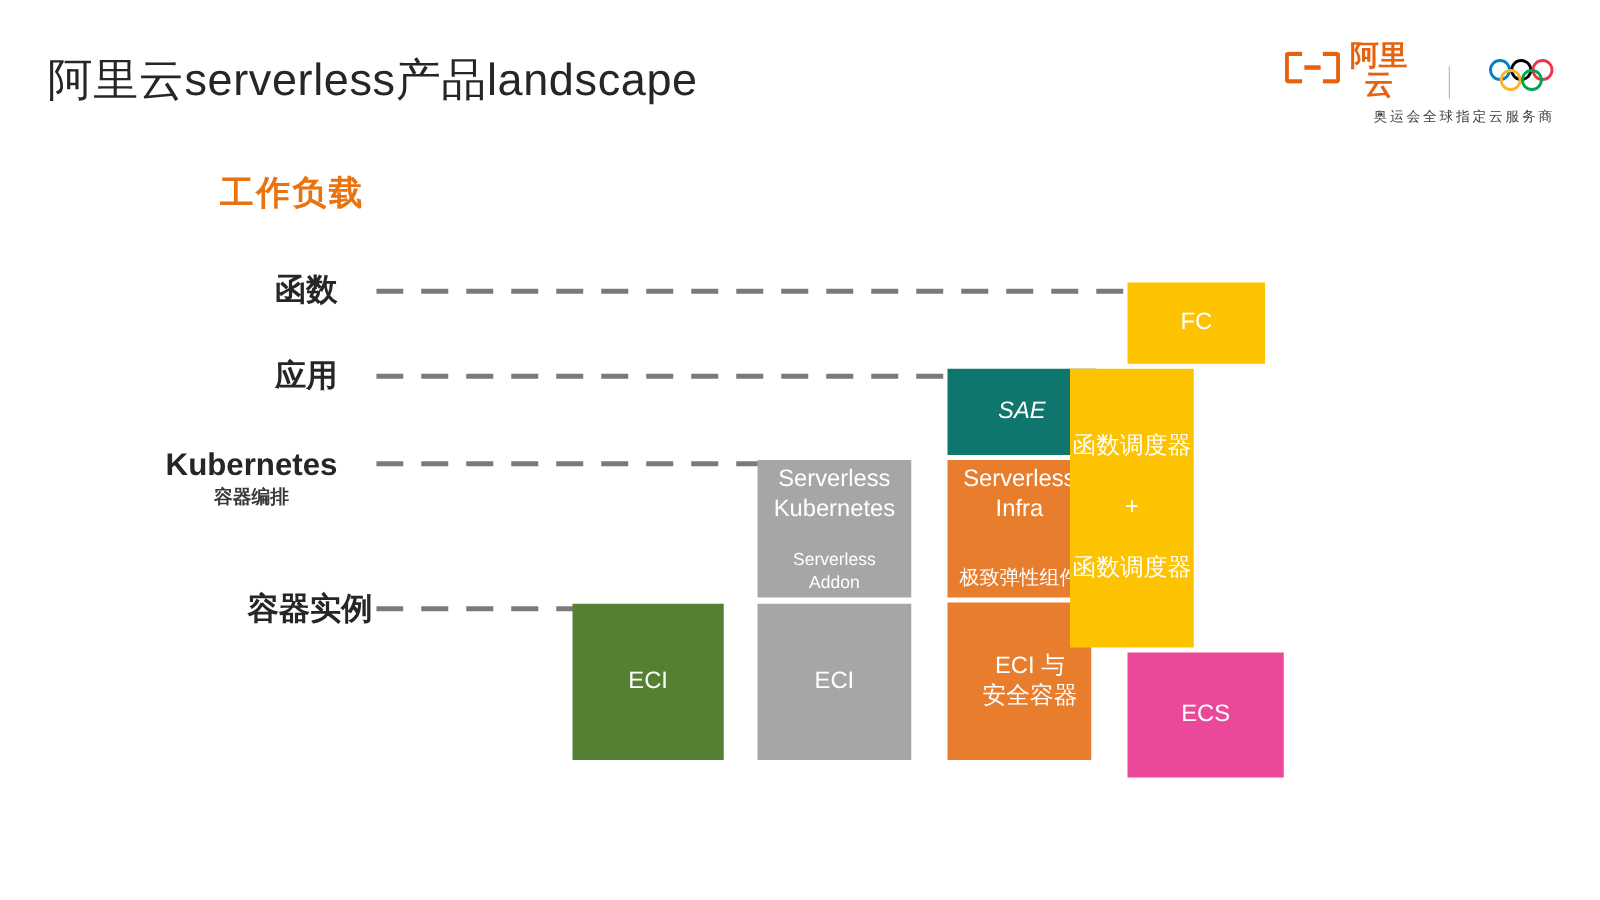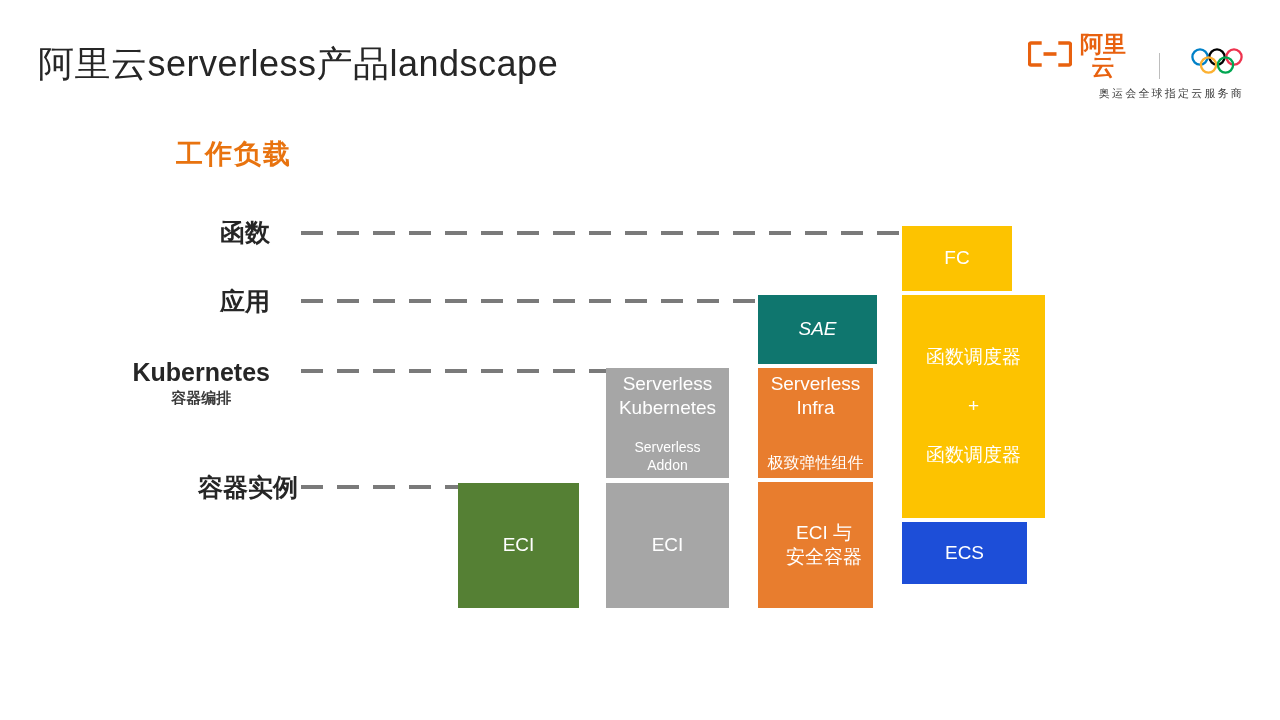--- a/index.html
+++ b/index.html
@@ -233,22 +233,22 @@
     <span class="label-cjk-sub">极致弹性组件</span>
   </div>
   <div class="box" style="left:758px; top:482px; width:115px; height:126px; background:#E87D2E;padding-left:17px;">
     <span class="label-main" style="white-space:pre-line;">ECI 与
 安全容器</span>
   </div>
 
   <div class="box" style="left:902px; top:226px; width:110px; height:65px; background:#FDC300;">
     <span class="label-main">FC</span>
   </div>
-  <div class="box" style="left:902px; top:295px; width:143px; height:223px; background:#FDC300;">
+  <div class="box" style="left:856px; top:295px; width:99px; height:223px; background:#FDC300;">
     <span class="stack-line">函数调度器</span>
     <span class="stack-plus">+</span>
     <span class="stack-line">函数调度器</span>
   </div>
-  <div class="box" style="left:902px; top:522px; width:125px; height:62px; background:#1d4ed8;">
+  <div class="box" style="left:902px; top:522px; width:125px; height:100px; background:#ec4899;">
     <span class="label-main">ECS</span>
   </div>
 
 </div>
 
 </body></html>

